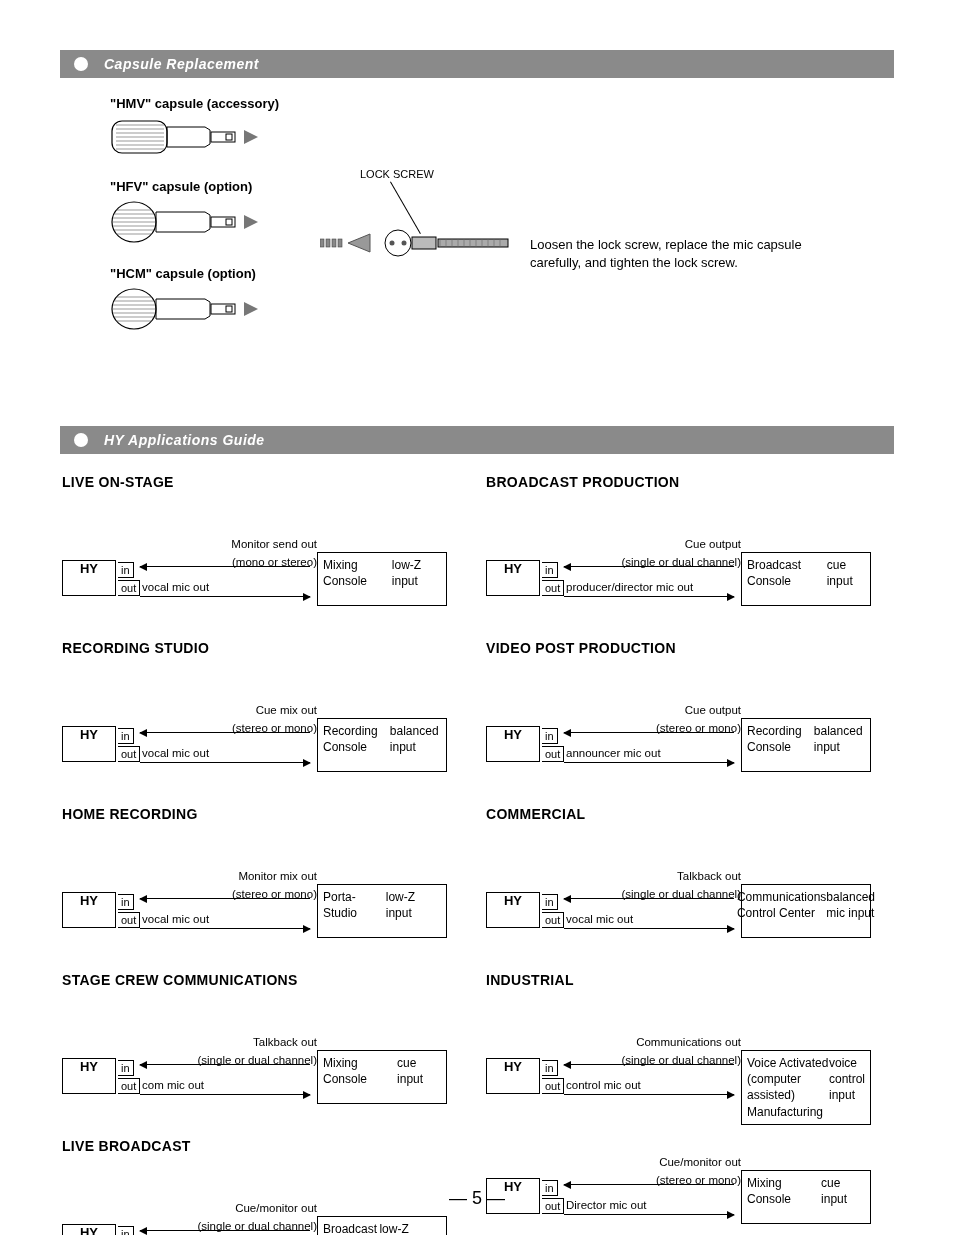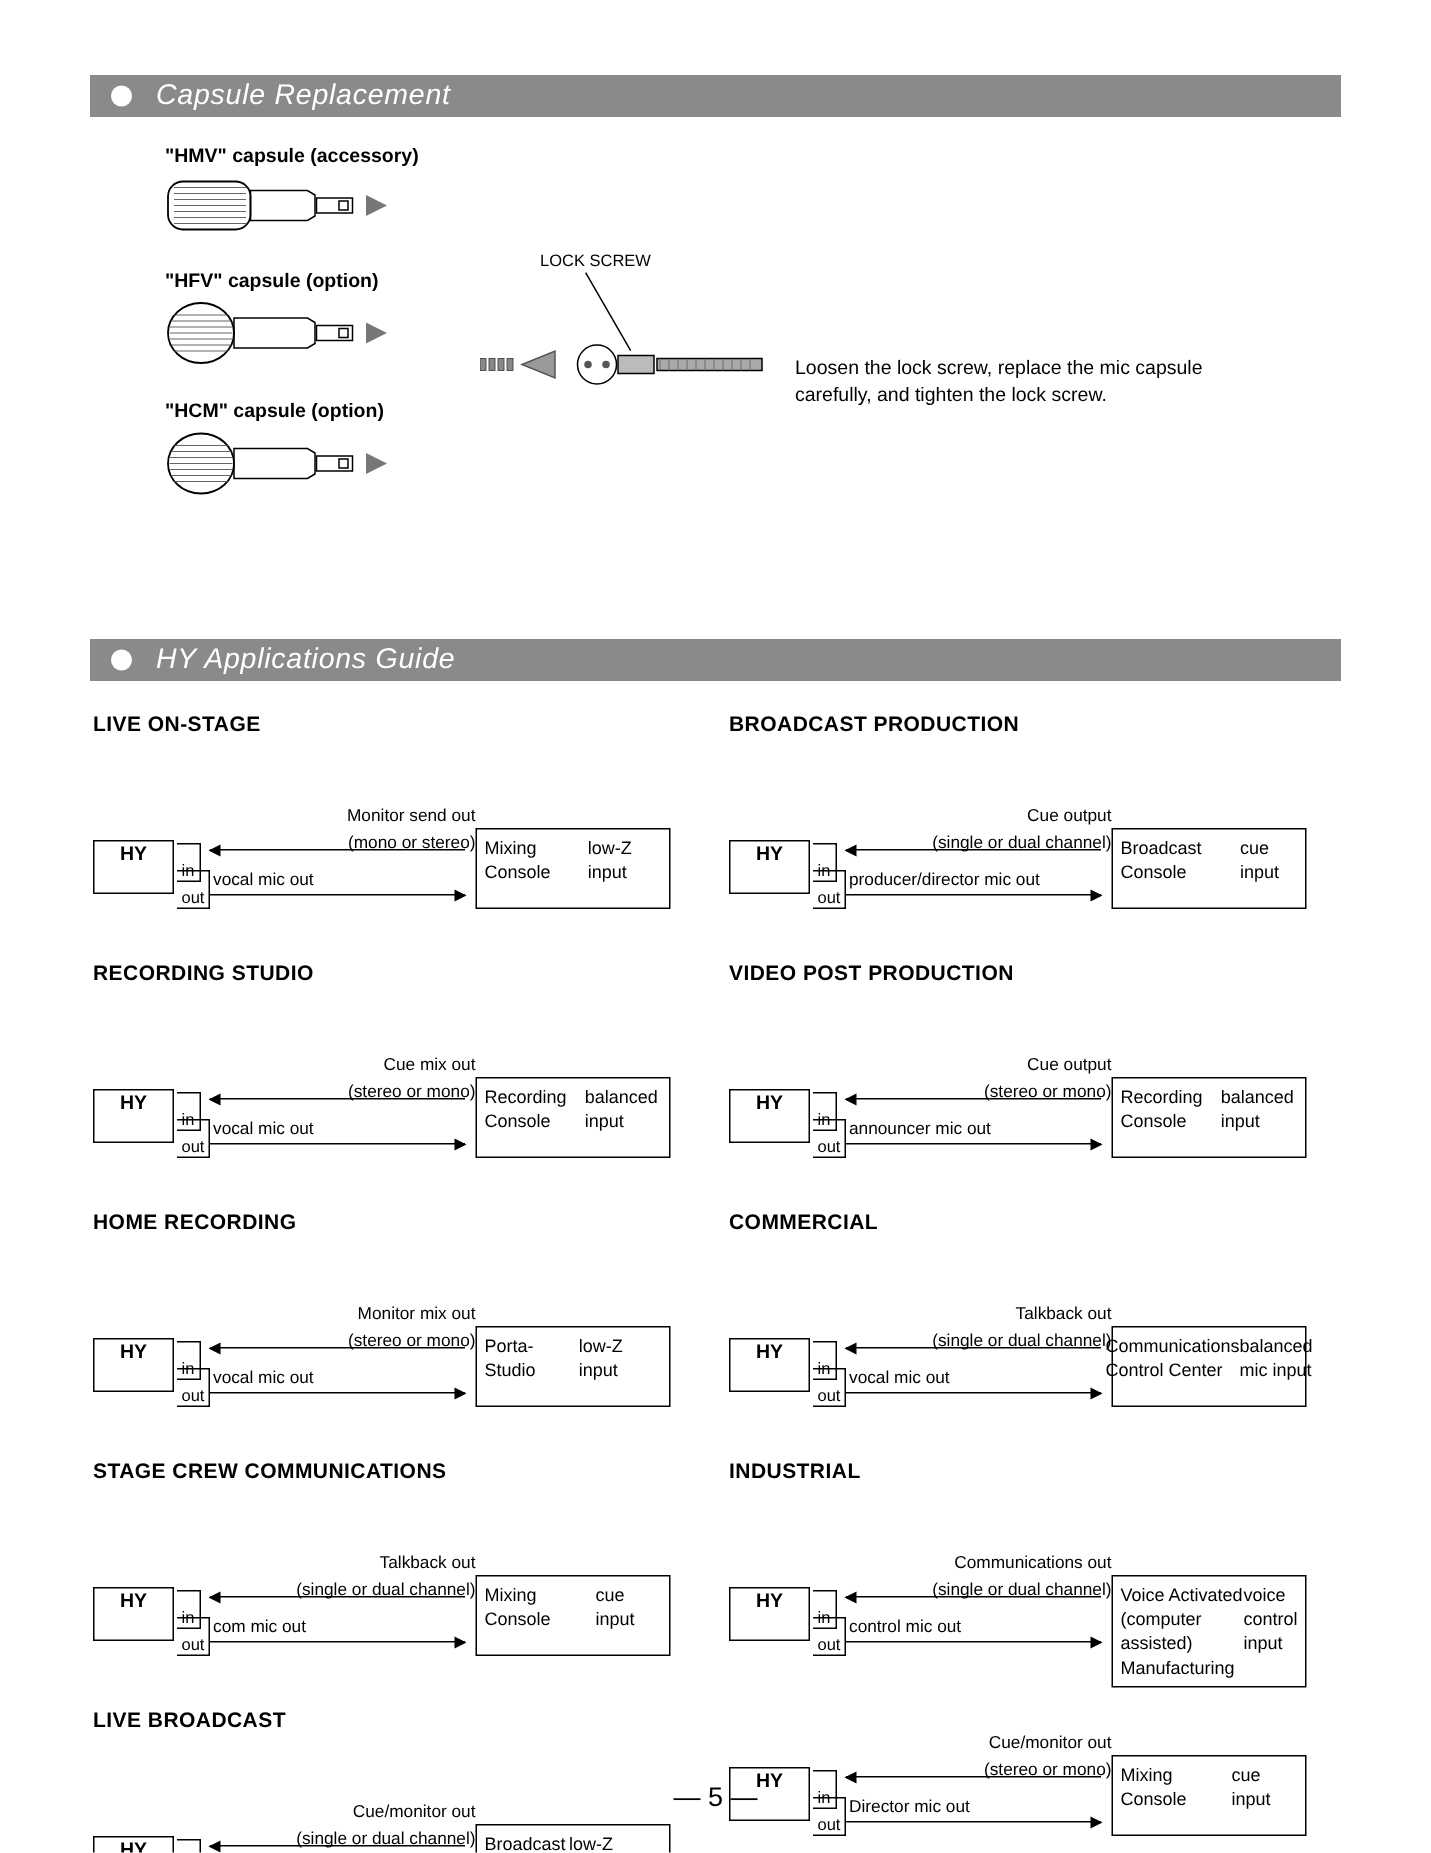--- a/index.html
+++ b/index.html
@@ -22,22 +22,22 @@
     margin-bottom: 18px;
   }
   .section-bar .dot {
     width: 14px; height: 14px;
     border-radius: 50%;
     background: #fff;
     margin-right: 16px;
     flex-shrink: 0;
   }
   .section-bar .title {
-    font-size: 19px;
-    font-weight: normal;
+    font-size: 14px;
+    font-weight: bold;
     font-style: italic;
     letter-spacing: 0.5px;
   }
   .capsule-area {
     position: relative;
     height: 320px;
     padding-left: 50px;
   }
   .capsule-row { margin-bottom: 22px; }
   .capsule-label { font-size: 13px; font-weight: bold; margin-bottom: 6px; }
@@ -88,21 +88,21 @@
     justify-content: center;
   }
   .hy-lbl { font-size: 13px; font-weight: bold; }
   .port-in, .port-out {
     position: absolute;
     left: 56px;
     font-size: 11px;
     border-top: 1px solid #000;
     border-bottom: 1px solid #000;
     border-right: 1px solid #000;
-    padding: 12px 3px;
+    padding: 1px 3px;
     height: 16px;
     line-height: 13px;
   }
   .port-in { top: 24px; }
   .port-out { top: 42px; }
   .line1, .line2, .line3 {
     position: absolute;
     font-size: 11.5px;
     text-align: right;
   }

